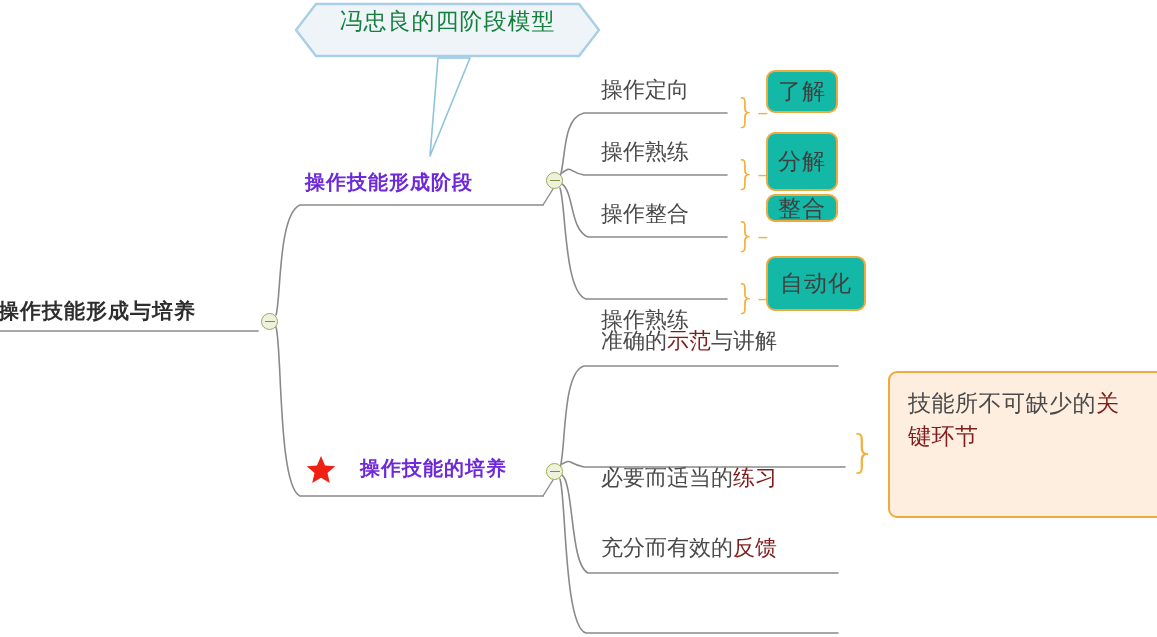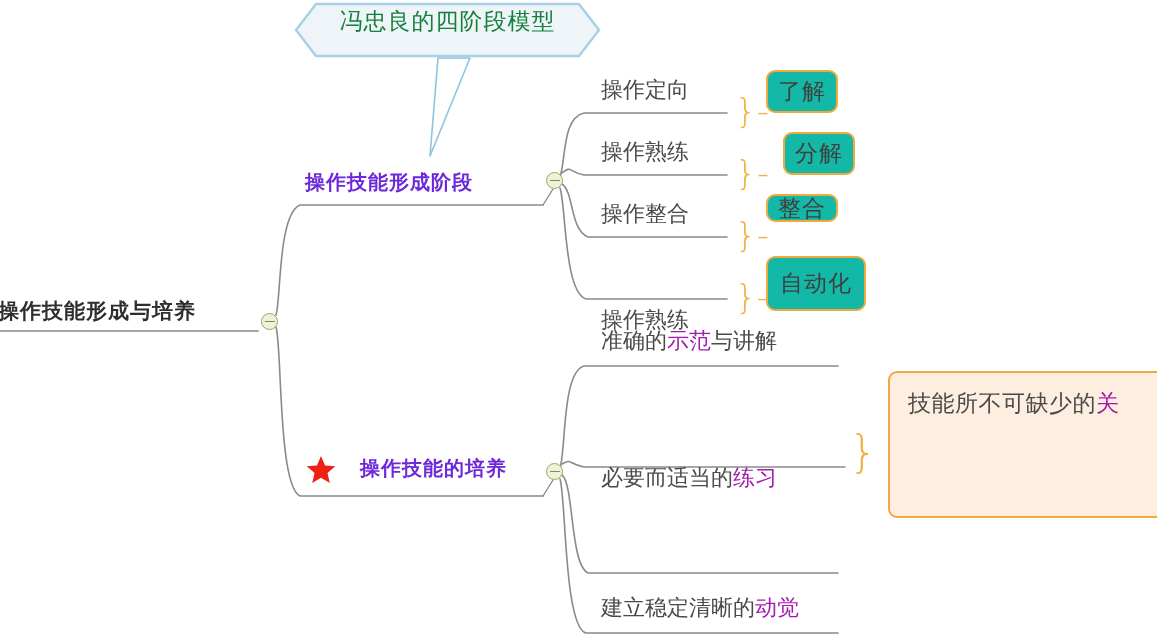--- a/index.html
+++ b/index.html
@@ -48,21 +48,21 @@
     font-weight: bold;
     letter-spacing: 1px;
     color: #6d28d9;
   }
   .node-leaf {
     font-size: 22px;
     font-weight: normal;
     letter-spacing: 0px;
     color: #4a4a4a;
   }
-  .hl { color: #a21caf; }
+  .hl { color: #7f1d1d; }
 
   
   .toggle {
     position: absolute;
     width: 17px;
     height: 17px;
     border-radius: 50%;
     border: 1.6px solid #9aab52;
     background: #eef2dc;
     box-sizing: border-box;
@@ -195,21 +195,21 @@
 
   <div class="node node-branch" style="left:305px; top:172px;">操作技能形成阶段</div>
   <div class="toggle" style="left:546px; top:172px;"></div>
 
   <div class="node node-leaf" style="left:601px; top:79px;">操作定向</div>
   <div class="brace" style="left:735px; top:94px;">}‑</div>
   <div class="tag-box" style="left:766px; top:70px; width:72px; height:43px;">了解</div>
 
   <div class="node node-leaf" style="left:601px; top:141px;">操作熟练</div>
   <div class="brace" style="left:735px; top:156px;">}‑</div>
-  <div class="tag-box" style="left:783px; top:132px; width:72px; height:43px;">分解</div>
+  <div class="tag-box" style="left:766px; top:132px; width:72px; height:59px;">分解</div>
 
   <div class="node node-leaf" style="left:601px; top:203px;">操作整合</div>
   <div class="brace" style="left:735px; top:218px;">}‑</div>
   <div class="tag-box" style="left:766px; top:194px; width:72px; height:28px;">整合</div>
 
   <div class="node node-leaf" style="left:601px; top:265px;margin-top:44px;">操作熟练</div>
   <div class="brace" style="left:735px; top:280px;">}‑</div>
   <div class="tag-box" style="left:766px; top:256px; width:100px; height:55px;">自动化</div>
 
   <svg class="star-icon" style="left:306px; top:455px;" viewBox="0 0 32 32">
@@ -221,20 +221,21 @@
   <div class="node node-leaf" style="left:601px; top:330px;">
     <span>准确的</span><span class="hl">示范</span><span>与讲解</span>
   </div>
 
   <div class="node node-leaf" style="left:601px; top:431px;margin-top:36px;">
     <span>必要而适当的</span><span class="hl">练习</span>
   </div>
   <div class="brace" style="left:849px; top:430px; font-size:44px;">}</div>
   <div class="note-box" style="left:888px; top:371px; width:280px; height:147px;">
     <div><span>技能所不可缺少的</span><span class="hl">关</span></div>
-  </div>
-
-
-  <div class="node node-leaf" style="left:601px; top:597px;">
-    <span>建立稳定清晰的</span><span class="hl">动觉</span>
-  </div>
+    <div><span class="hl">键环节</span></div>
+  </div>
+
+  <div class="node node-leaf" style="left:601px; top:537px;">
+    <span>充分而有效的</span><span class="hl">反馈</span>
+  </div>
+
 
 </div>
 
 </body></html>

